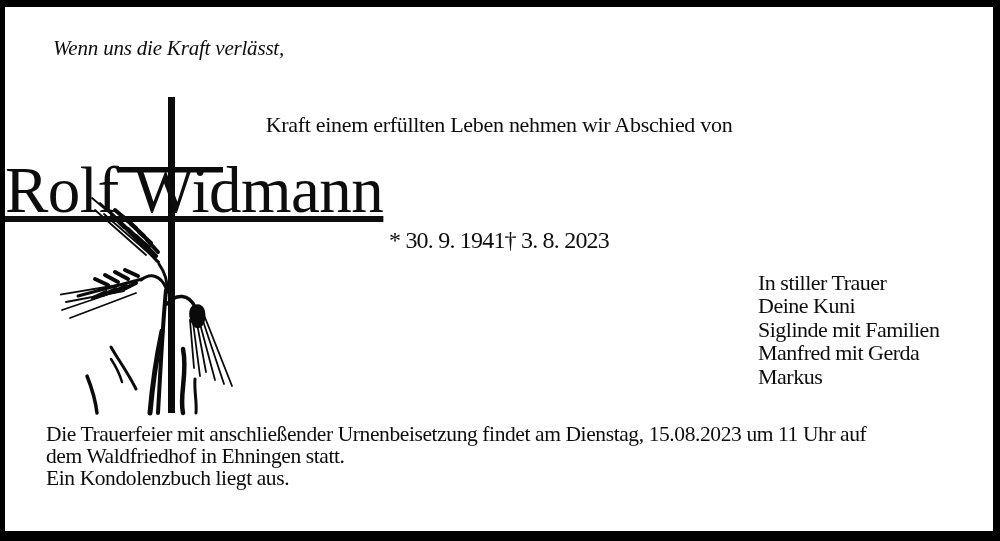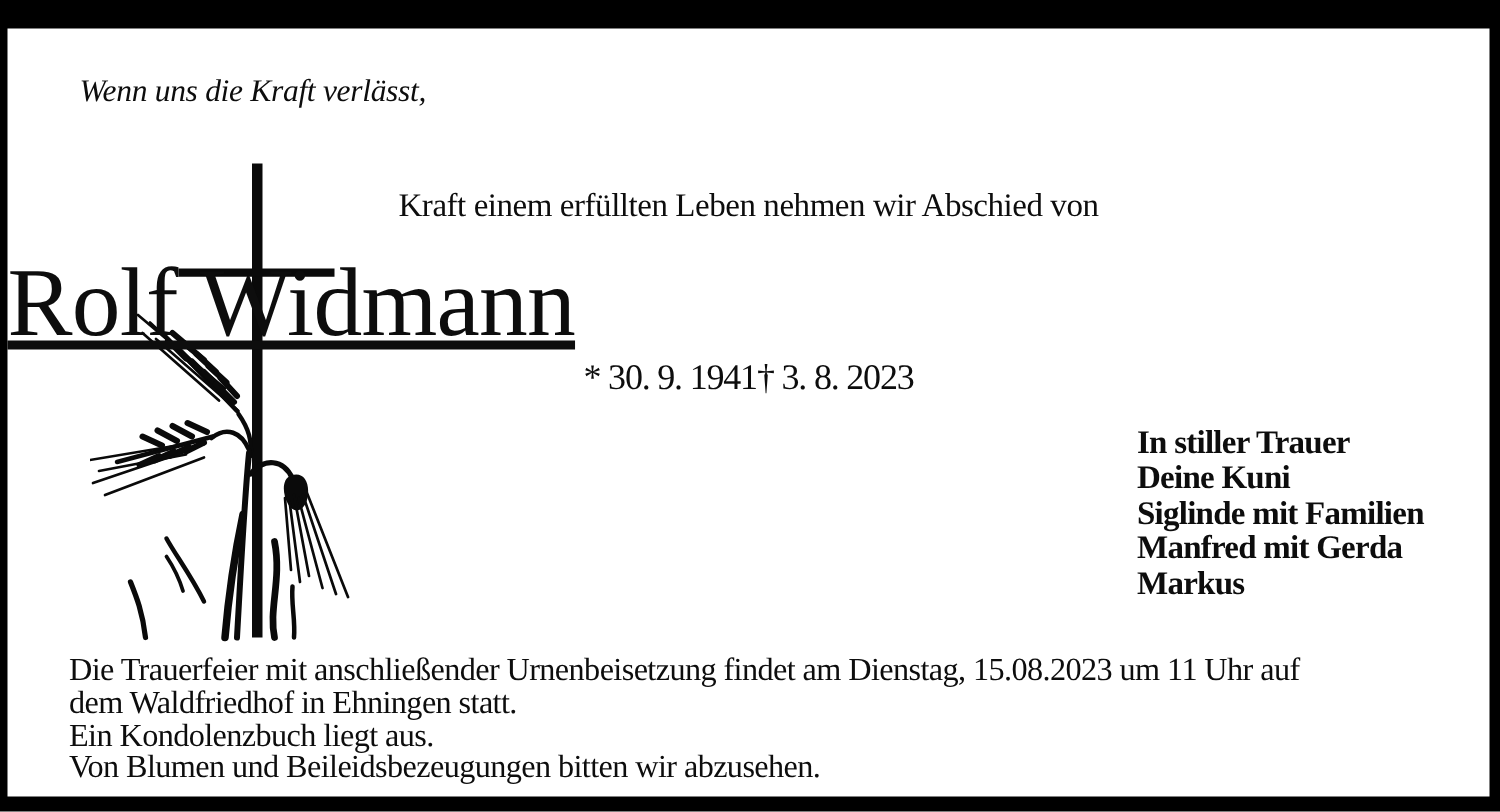--- a/index.html
+++ b/index.html
@@ -8,21 +8,20 @@
     background: #000;
     position: relative;
     overflow: hidden;
     font-family: "Liberation Serif", "DejaVu Serif", serif;
     color: #0d0d0d;
   }
   .page {
     position: absolute;
     left: 5px; top: 7px; right: 7px; bottom: 10px;
     background: #ffffff;
-    margin-top: 12px;
   }
   .abs { position: absolute; white-space: nowrap; }
 
   .quote {
     left: 48px; top: 29px;
     font-style: italic;
     font-size: 21px; line-height: 24px;
     letter-spacing: -0.2px;
   }
 
@@ -52,21 +51,20 @@
     left: 0; right: 0; top: 221px;
     display: flex; justify-content: center; 
     font-size: 24px; line-height: 24px;
     letter-spacing: -0.8px;
   }
 
   .mourners {
     left: 753px; top: 264px;
     font-size: 22px; line-height: 23.4px;
     letter-spacing: -0.5px;
-    font-weight: bold;
   }
   .mourners div { white-space: nowrap; }
 
   .details {
     left: 41px; top: 417px;
     font-size: 21.5px; line-height: 21.8px;
     letter-spacing: -0.4px;
   }
   .details div { white-space: nowrap; }
 </style>
@@ -163,16 +161,15 @@
     <div>Deine Kuni</div>
     <div>Siglinde mit Familien</div>
     <div>Manfred mit Gerda</div>
     <div>Markus</div>
   </div>
 
   <div class="abs details">
     <div>Die Trauerfeier mit anschließender Urnenbeisetzung findet am Dienstag, 15.08.2023 um 11 Uhr auf</div>
     <div>dem Waldfriedhof in Ehningen statt.</div>
     <div>Ein Kondolenzbuch liegt aus.</div>
-    <div>Von Blumen und Beileidsbezeugungen bitten wir abzusehen.</div>
   </div>
 
 </div>
 
 </body></html>

